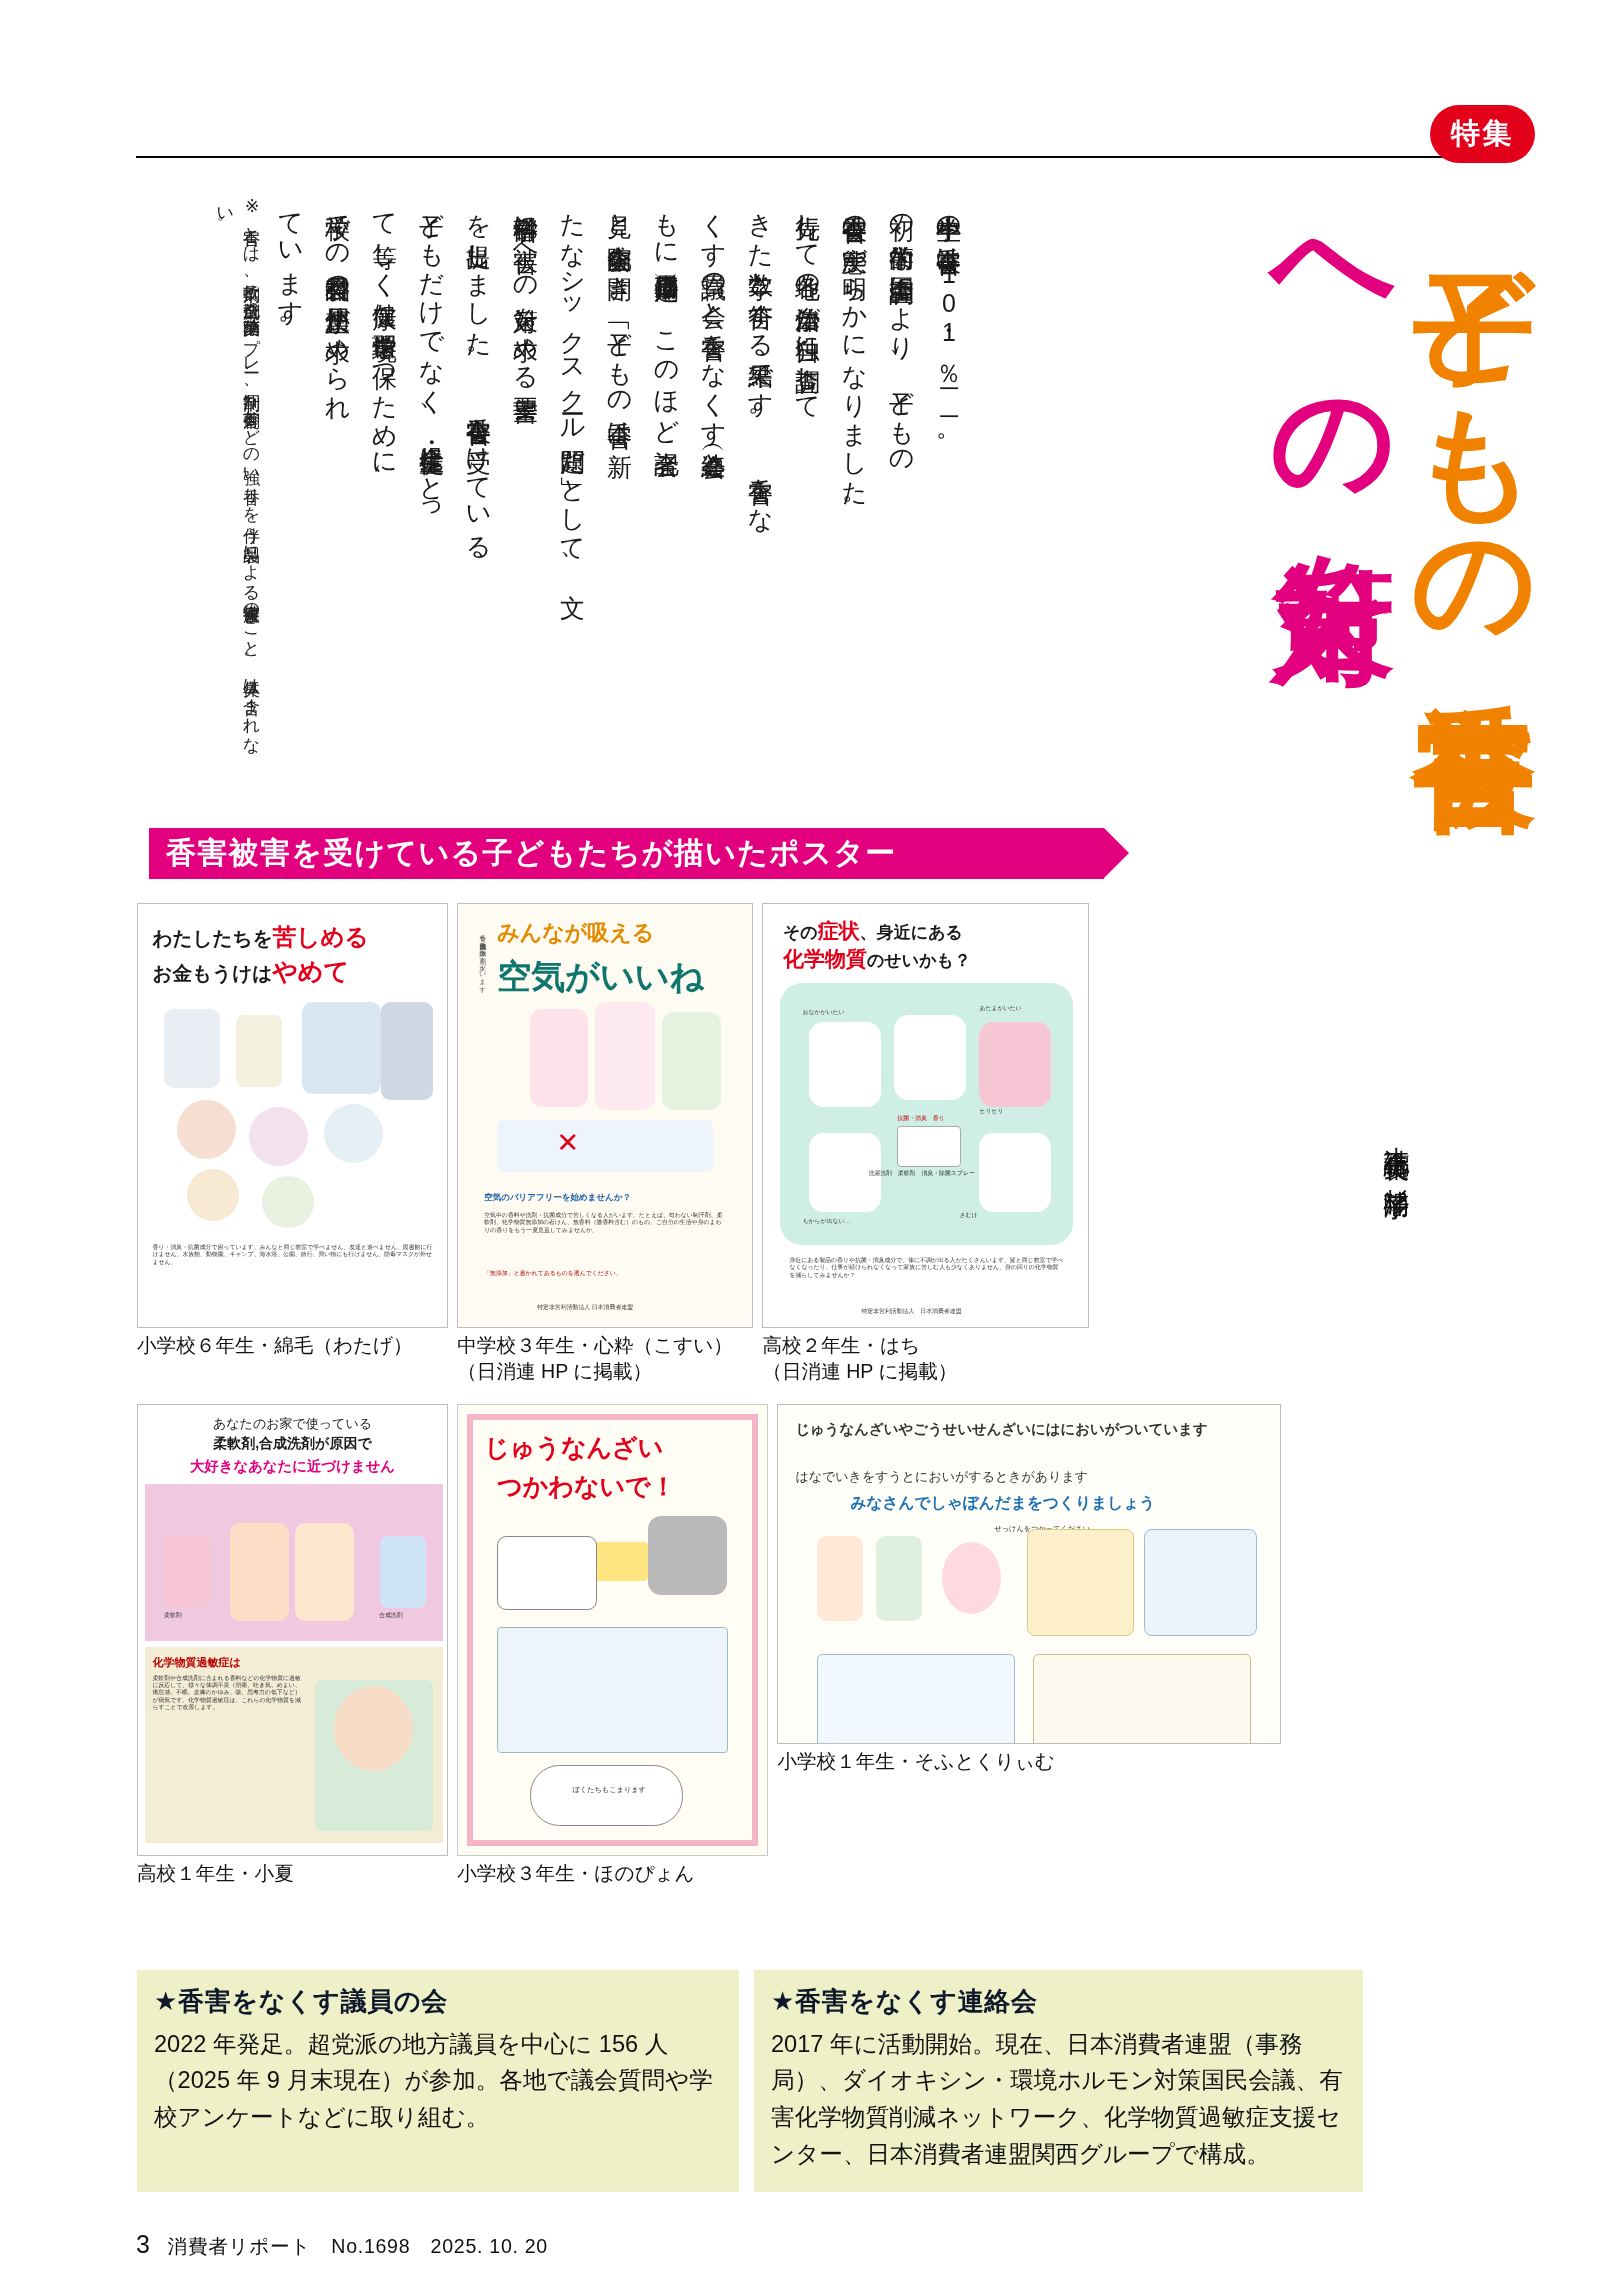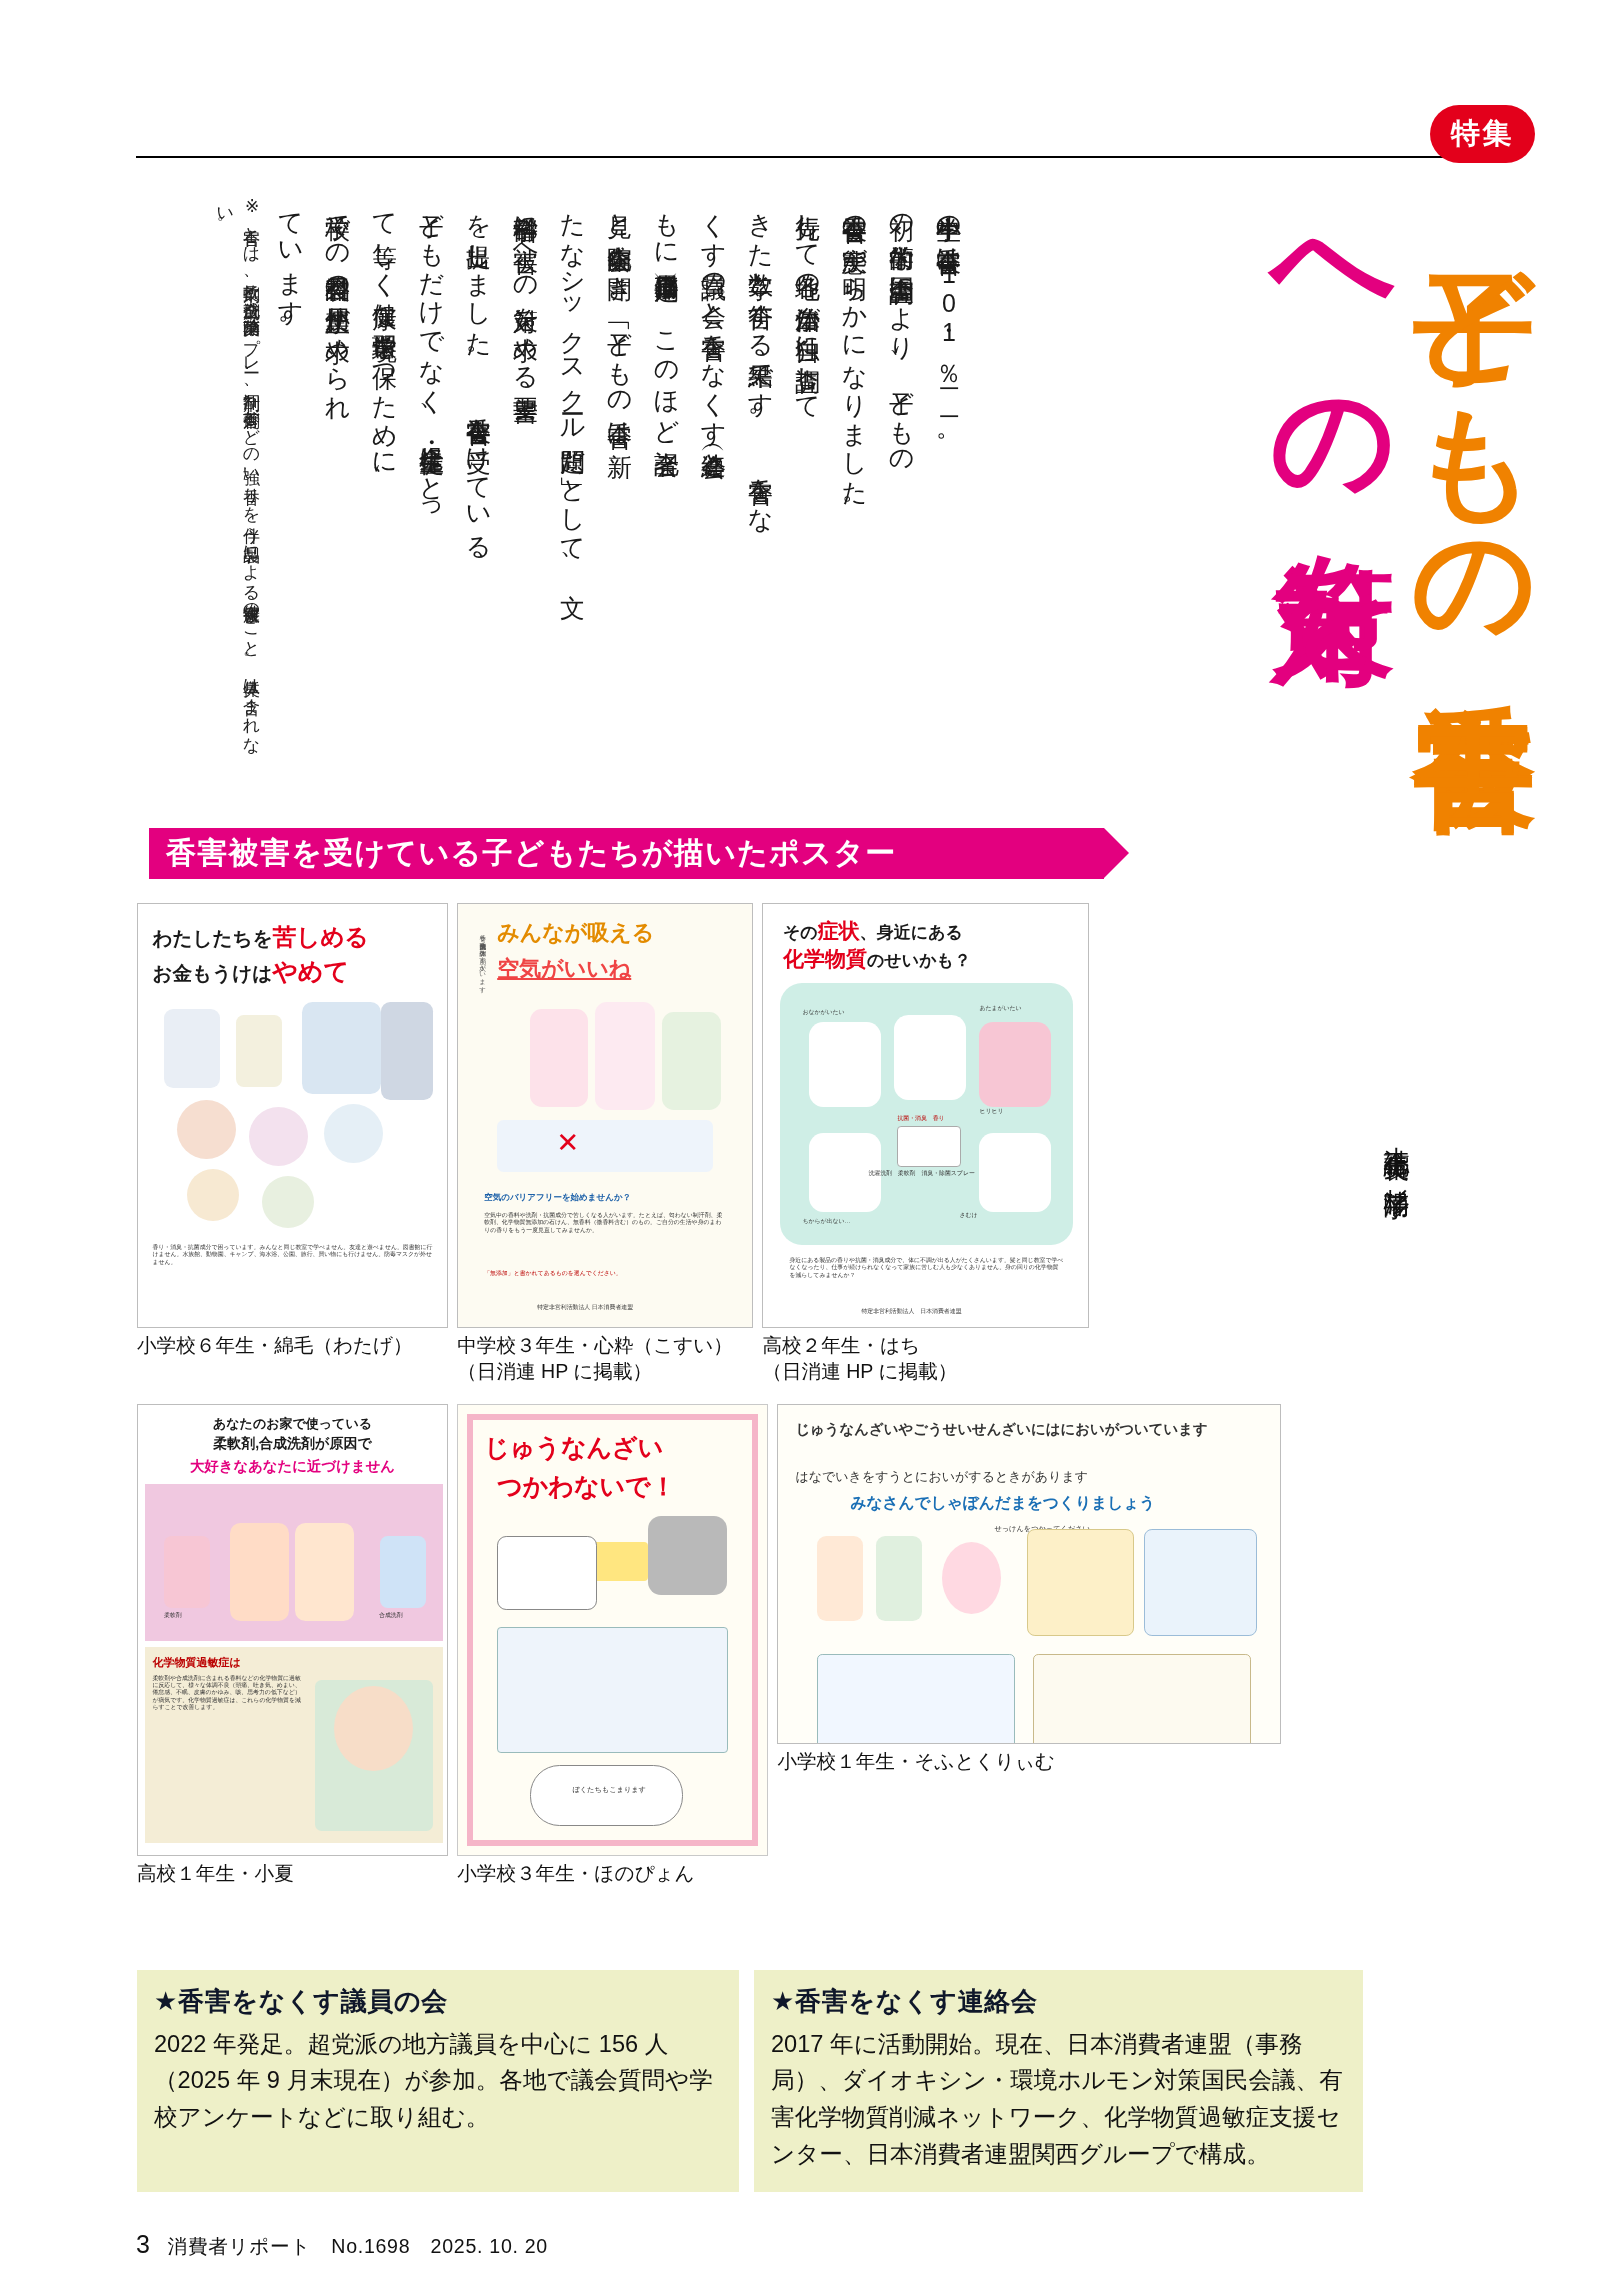--- a/index.html
+++ b/index.html
@@ -197,21 +197,21 @@
         </div>
         <div class="pcap">
           <span>小学校６年生・綿毛（わたげ）</span>
         </div>
       </div>
 
       <div class="pitem">
         <div class="pframe" style="width:296px;height:425px;background:#fdfbf2;">
           <div class="art">
             <div style="position:absolute;left:39px;top:14.4px;font-size:22px;font-weight:bold;color:#e38b00;">みんなが吸える</div>
-            <div style="position:absolute;left:39px;top:50px;font-size:22px;font-weight:bold;color:#ef4444;text-decoration:underline;">空気がいいね</div>
+            <div style="position:absolute;left:39px;top:50px;font-size:34px;font-weight:bold;color:#0f766e;">空気がいいね</div>
             <div style="position:absolute;left:6.5px;top:26px;width:22px;height:314px;font-size:6.5px;writing-mode:vertical-rl;color:#555;">香り・消臭・抗菌成分で体調を崩す人がいます</div>
             <div class="blob" style="left:72px;top:105px;width:58px;height:98px;background:#fde2ea;border-radius:11.8px;"></div>
             <div class="blob" style="left:137px;top:98px;width:60px;height:108px;background:#fdeaf1;border-radius:11.8px;"></div>
             <div class="blob" style="left:204px;top:108px;width:59px;height:98px;background:#e6f2e0;border-radius:11.8px;"></div>
             <div class="blob" style="left:39px;top:216px;width:216px;height:52px;background:#eef4fb;border-radius:6.5px;"></div>
             <div style="position:absolute;left:98px;top:222px;font-size:27.5px;color:#e3001b;font-weight:bold;">✕</div>
             <div style="position:absolute;left:26px;top:288px;width:242px;font-size:8.5px;font-weight:bold;color:#1a5fa8;">空気のバリアフリーを始めませんか？</div>
             <div class="tiny" style="position:absolute;left:26px;top:308px;width:242px;">空気中の香料や洗剤・抗菌成分で苦しくなる人がいます。たとえば、匂わない制汗剤、柔軟剤、化学物質無添加の石けん、無香料（微香料含む）のもの。ご自分の生活や身のまわりの香りをもう一度見直してみませんか。</div>
             <div class="tiny" style="position:absolute;left:26px;top:366px;width:242px;color:#b00;">「無添加」と書かれてあるものを選んでください。</div>
             <div class="tiny" style="position:absolute;left:79px;top:400px;">特定非営利活動法人 日本消費者連盟</div>
@@ -255,21 +255,21 @@
           <span class="sub">（日消連 HP に掲載）</span>
         </div>
       </div>
     </div>
 
     <div class="prow" style="margin-top:19.6px;">
 
       <div class="pitem">
         <div class="pframe" style="width:311px;height:452px;background:#ffffff;">
           <div class="art">
-            <div style="position:absolute;left:0;right:0;top:10.5px;text-align:center;font-size:13px;font-weight:bold;">あなたのお家で使っている</div>
+            <div style="position:absolute;left:0;right:0;top:10.5px;text-align:center;font-size:13px;font-weight:normal;">あなたのお家で使っている</div>
             <div style="position:absolute;left:0;right:0;top:30px;text-align:center;font-size:14px;font-weight:bold;">柔軟剤,合成洗剤が原因で</div>
             <div style="position:absolute;left:0;right:0;top:52px;text-align:center;font-size:14.4px;font-weight:bold;color:#e3007f;">大好きなあなたに近づけません</div>
             <div class="blob" style="left:6.5px;top:79px;width:298px;height:157px;background:#f0c8e0;border-radius:0;"></div>
             <div class="blob" style="left:26px;top:131px;width:46px;height:72px;background:#f7c6d4;border-radius:7.9px;"></div>
             <div class="blob" style="left:242px;top:131px;width:46px;height:72px;background:#cfe3f7;border-radius:7.9px;"></div>
             <div class="blob" style="left:92px;top:118px;width:59px;height:98px;background:#ffdcc6;border-radius:10.5px;"></div>
             <div class="blob" style="left:157px;top:118px;width:59px;height:98px;background:#ffe6cf;border-radius:10.5px;"></div>
             <div class="tiny" style="position:absolute;left:26px;top:207px;">柔軟剤</div>
             <div class="tiny" style="position:absolute;left:241px;top:207px;">合成洗剤</div>
             <div class="blob" style="left:6.5px;top:242px;width:298px;height:196px;background:#f4edd6;border-radius:0;"></div>

